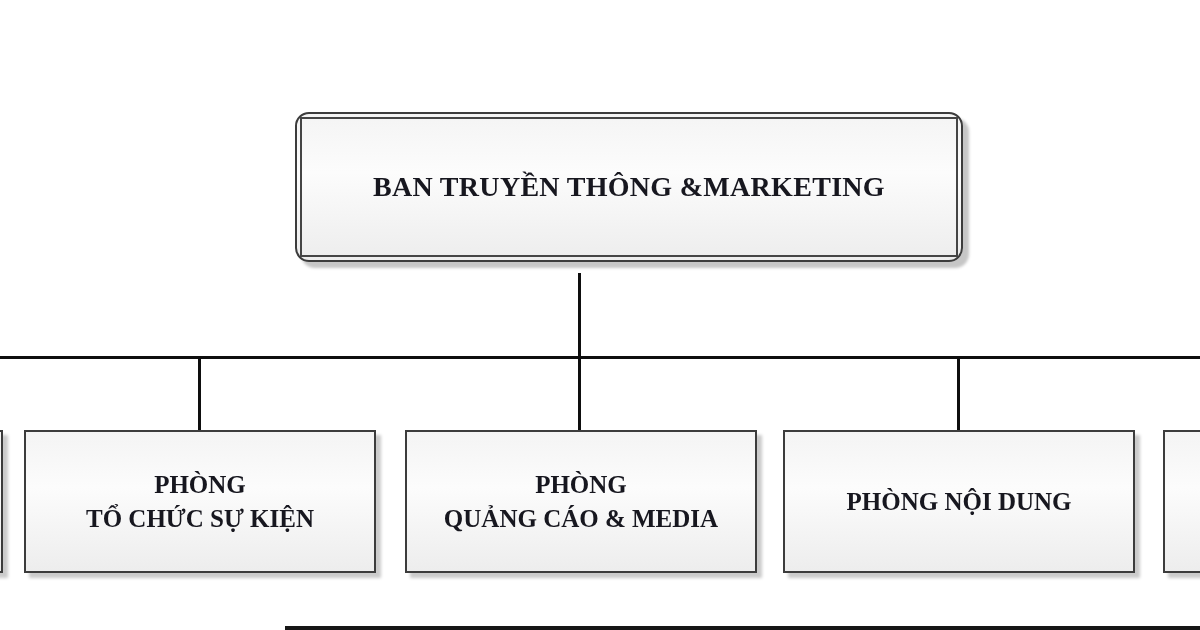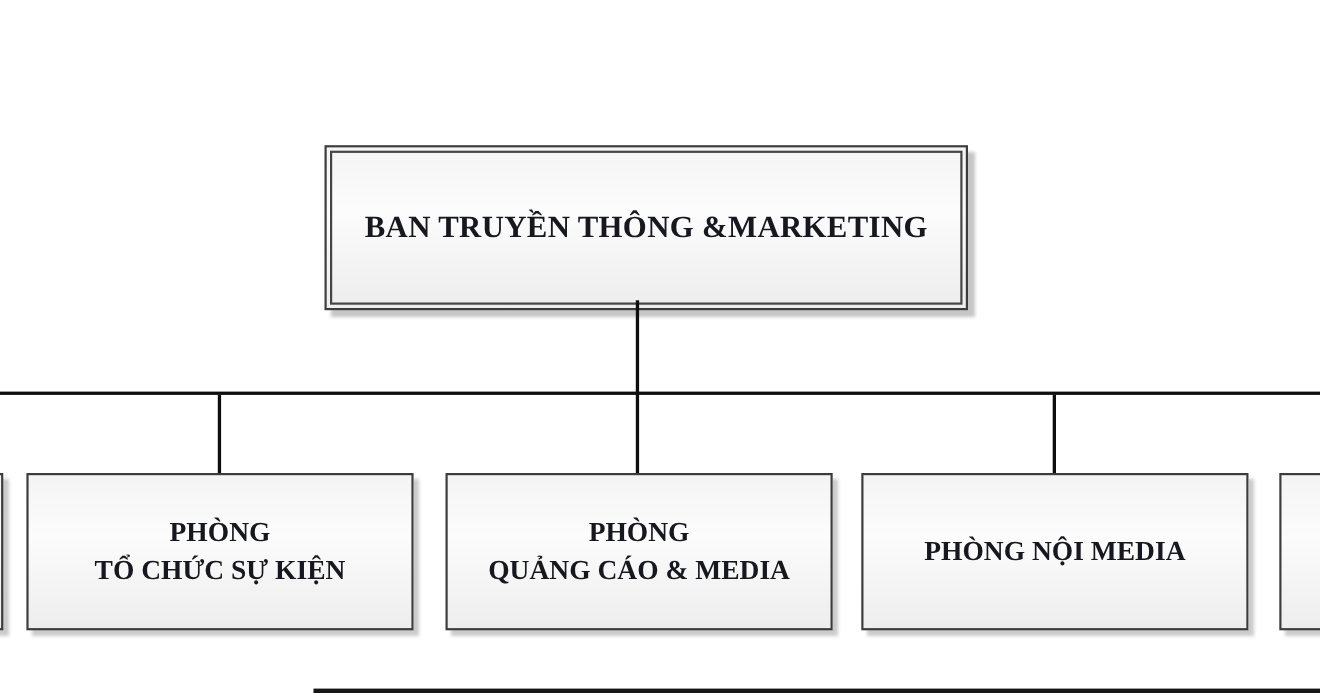--- a/index.html
+++ b/index.html
@@ -22,24 +22,25 @@
     box-sizing: border-box;
     border: 2px solid #3c3c3c;
     background: linear-gradient(180deg, #f4f4f4 0%, #fcfcfc 40%, #ededed 100%);
     display: flex;
     align-items: center;
     justify-content: center;
     text-align: center;
   }
   .root-box {
     left: 295px;
-    top: 132px;
-    width: 585px;
+    top: 112px;
+    width: 668px;
     height: 150px;
     box-shadow: 6px 6px 3px 0 #c6c6c6;
+    border-radius: 14px;
   }
   .root-box .inner-border {
     position: absolute;
     inset: 3px;
     border: 2px solid #454545;
     pointer-events: none;
   }
   .child-box {
     top: 430px;
     width: 352px;
@@ -112,20 +113,20 @@
     <div class="label child-label">PHÒNG
 TỔ CHỨC SỰ KIỆN</div>
   </div>
 
   <div class="shape child-box child-2">
     <div class="label child-label">PHÒNG
 QUẢNG CÁO &amp; MEDIA</div>
   </div>
 
   <div class="shape child-box child-3">
-    <div class="label child-label">PHÒNG NỘI MEDIA</div>
+    <div class="label child-label">PHÒNG NỘI DUNG</div>
   </div>
 
   <div class="shape child-box partial-right"></div>
 
   <div class="bottom-edge"></div>
 
 </div>
 
 </body></html>

